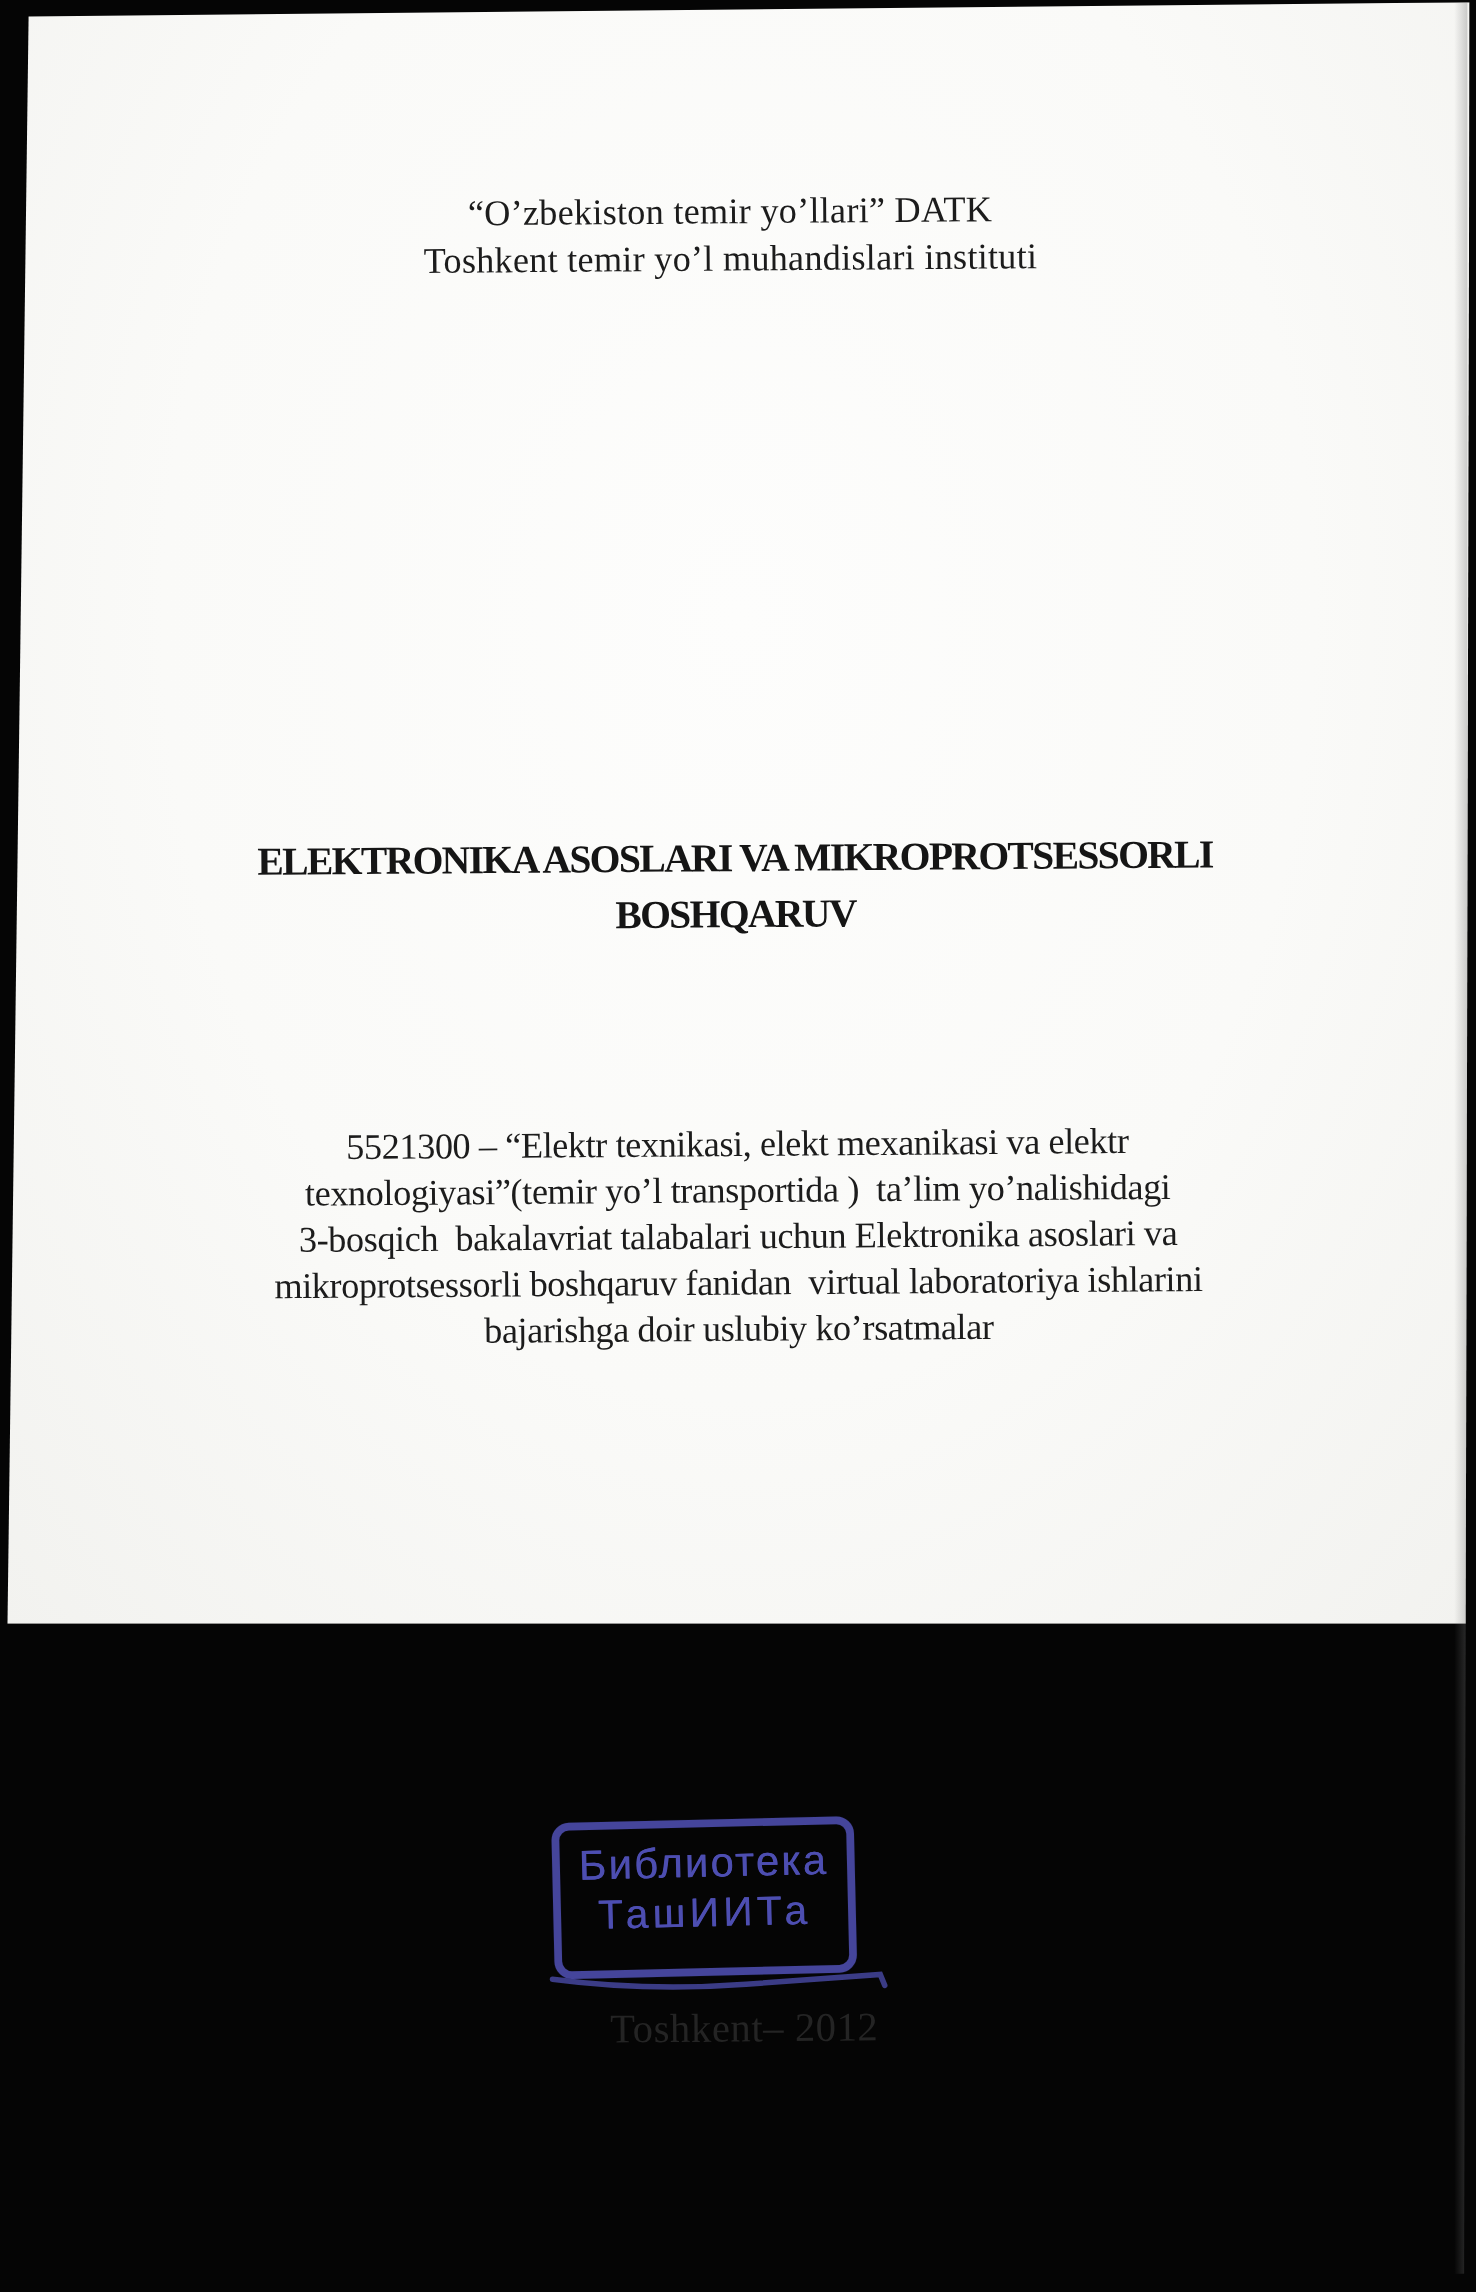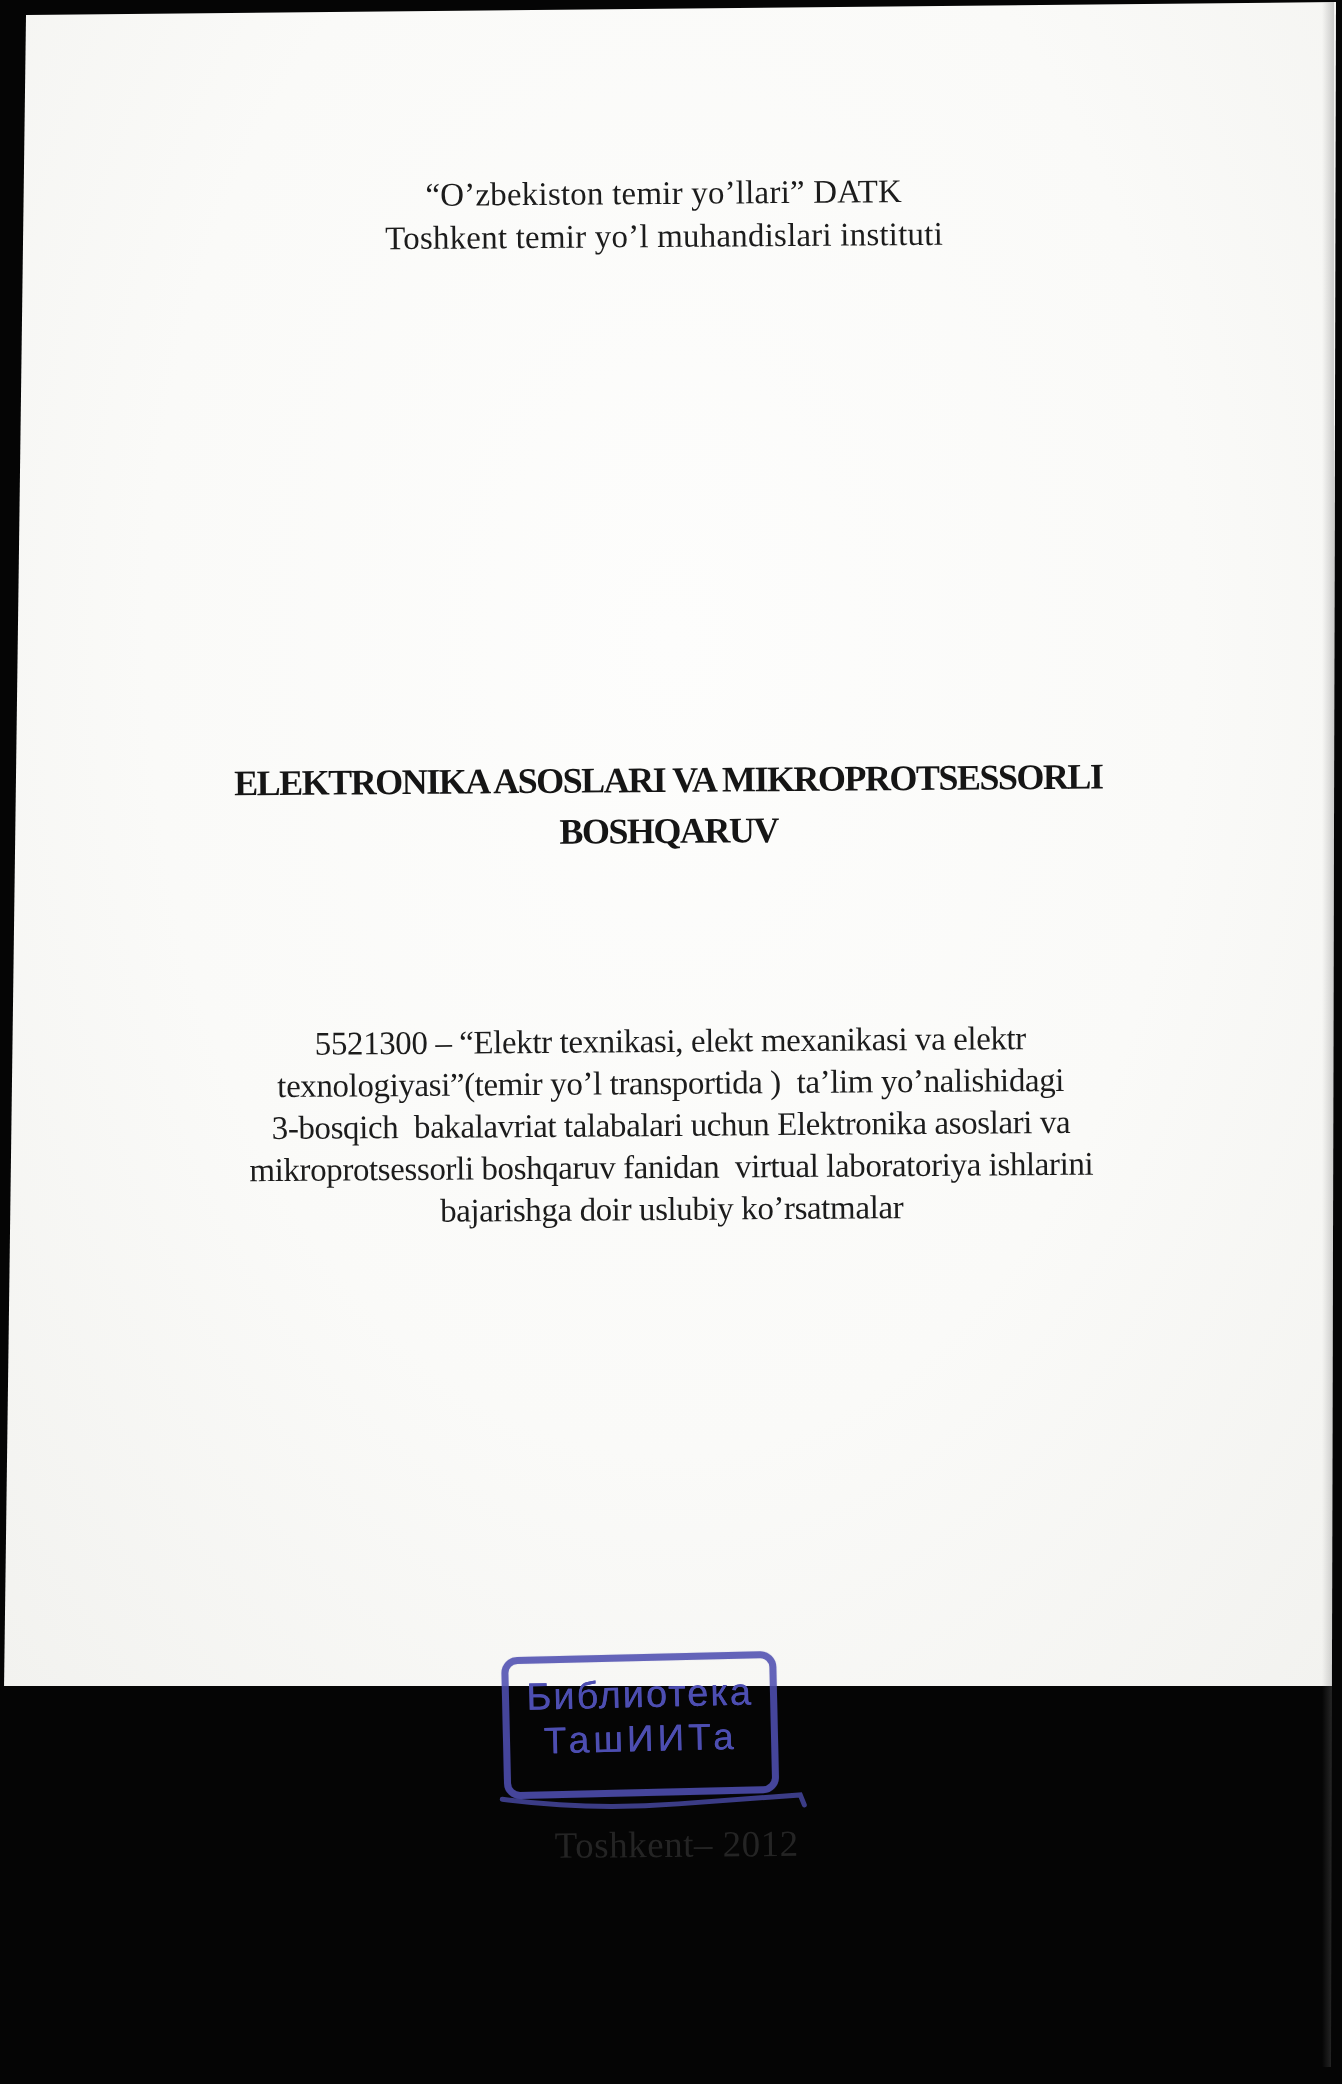--- a/index.html
+++ b/index.html
@@ -12,21 +12,21 @@
     background: #050505;
     position: relative;
     overflow: hidden;
     font-family: "Liberation Serif", serif;
   }
   
   .page {
     position: absolute;
     left: 0; top: 0;
     width: 1342px;
-    height: 1686px;
+    height: 1476px;
     background: radial-gradient(ellipse at 50% 38%, #fdfdfc 0%, #fafaf8 55%, #f2f2ef 100%);
     clip-path: polygon(26px 15px, 1336px 2px, 1331px 2067px, 0px 2077px, 2px 1842px);
   }
   
   .page-edge-right {
     position: absolute;
     left: 1322px; top: 0;
     width: 12px; height: 2070px;
     background: linear-gradient(to right, rgba(0,0,0,0) 0%, rgba(120,120,120,0.35) 100%);
   }

